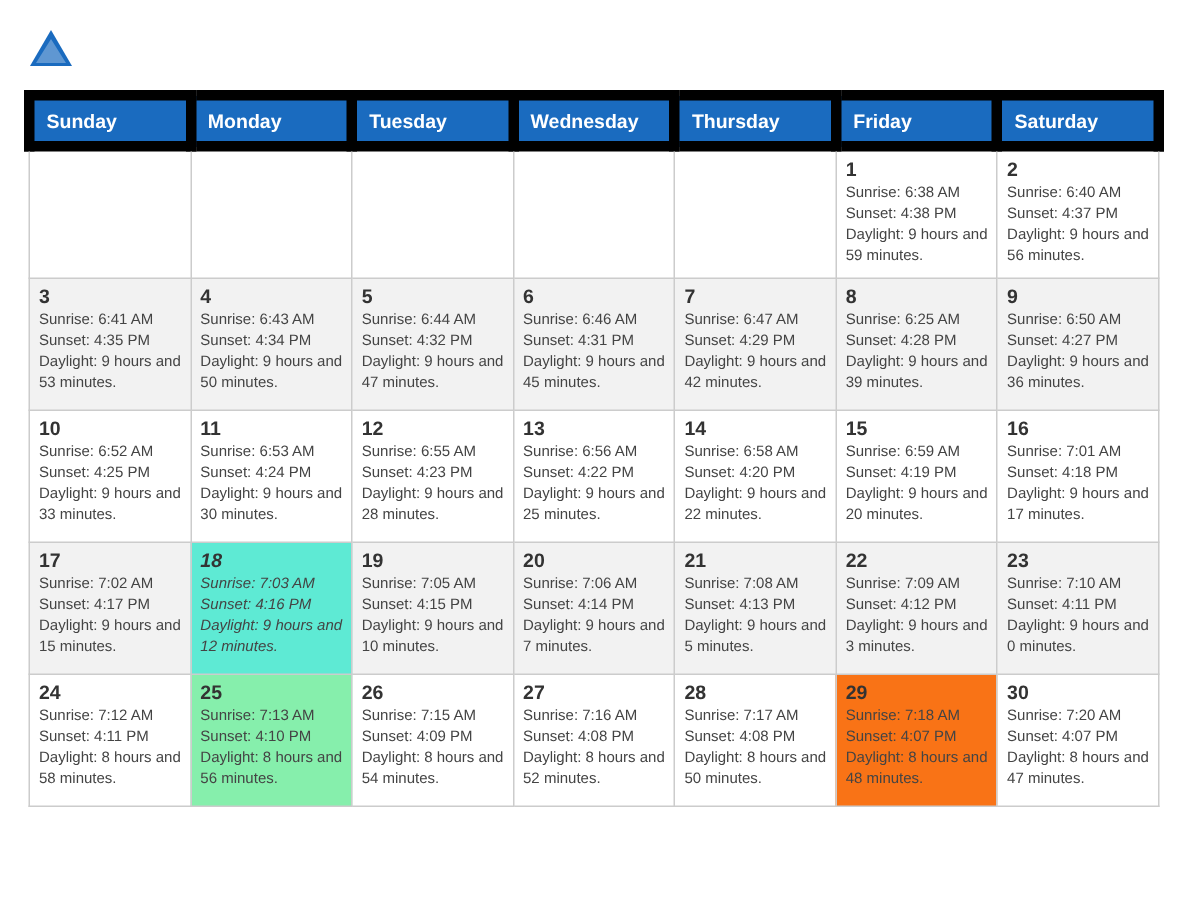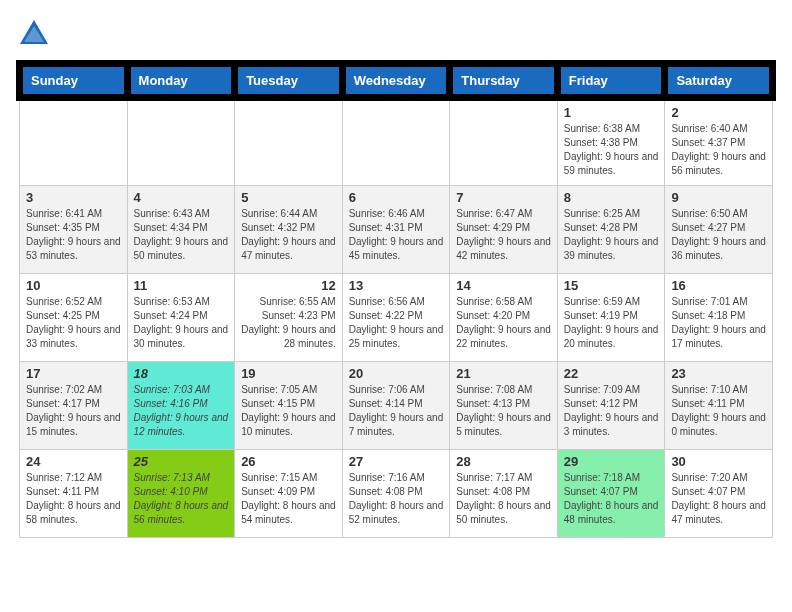--- a/index.html
+++ b/index.html
@@ -197,21 +197,21 @@
           <div class="day-info" style="white-space: pre-line;">Sunrise: 6:52 AM
 Sunset: 4:25 PM
 Daylight: 9 hours and 33 minutes.</div>
         </td>
         <td style="background: rgb(255, 255, 255);">
           <span class="day-number">11</span>
           <div class="day-info" style="white-space: pre-line;">Sunrise: 6:53 AM
 Sunset: 4:24 PM
 Daylight: 9 hours and 30 minutes.</div>
         </td>
-        <td style="background: rgb(255, 255, 255); text-align: right;">
+        <td style="background: rgb(255, 255, 255);">
           <span class="day-number">12</span>
           <div class="day-info" style="white-space: pre-line;">Sunrise: 6:55 AM
 Sunset: 4:23 PM
 Daylight: 9 hours and 28 minutes.</div>
         </td>
         <td style="background: rgb(255, 255, 255);">
           <span class="day-number">13</span>
           <div class="day-info" style="white-space: pre-line;">Sunrise: 6:56 AM
 Sunset: 4:22 PM
 Daylight: 9 hours and 25 minutes.</div>
@@ -279,21 +279,21 @@
 Daylight: 9 hours and 0 minutes.</div>
         </td>
       </tr>
       <tr>
         <td style="background: rgb(255, 255, 255);">
           <span class="day-number">24</span>
           <div class="day-info" style="white-space: pre-line;">Sunrise: 7:12 AM
 Sunset: 4:11 PM
 Daylight: 8 hours and 58 minutes.</div>
         </td>
-        <td style="background: #84cc16; font-style: italic;">
+        <td style="background: #86efac;">
           <span class="day-number">25</span>
           <div class="day-info" style="white-space: pre-line;">Sunrise: 7:13 AM
 Sunset: 4:10 PM
 Daylight: 8 hours and 56 minutes.</div>
         </td>
         <td style="background: rgb(255, 255, 255);">
           <span class="day-number">26</span>
           <div class="day-info" style="white-space: pre-line;">Sunrise: 7:15 AM
 Sunset: 4:09 PM
 Daylight: 8 hours and 54 minutes.</div>
@@ -303,21 +303,21 @@
           <div class="day-info" style="white-space: pre-line;">Sunrise: 7:16 AM
 Sunset: 4:08 PM
 Daylight: 8 hours and 52 minutes.</div>
         </td>
         <td style="background: rgb(255, 255, 255);">
           <span class="day-number">28</span>
           <div class="day-info" style="white-space: pre-line;">Sunrise: 7:17 AM
 Sunset: 4:08 PM
 Daylight: 8 hours and 50 minutes.</div>
         </td>
-        <td style="background: #86efac;">
+        <td style="background: #f97316;">
           <span class="day-number">29</span>
           <div class="day-info" style="white-space: pre-line;">Sunrise: 7:18 AM
 Sunset: 4:07 PM
 Daylight: 8 hours and 48 minutes.</div>
         </td>
         <td style="background: rgb(255, 255, 255);">
           <span class="day-number">30</span>
           <div class="day-info" style="white-space: pre-line;">Sunrise: 7:20 AM
 Sunset: 4:07 PM
 Daylight: 8 hours and 47 minutes.</div>

